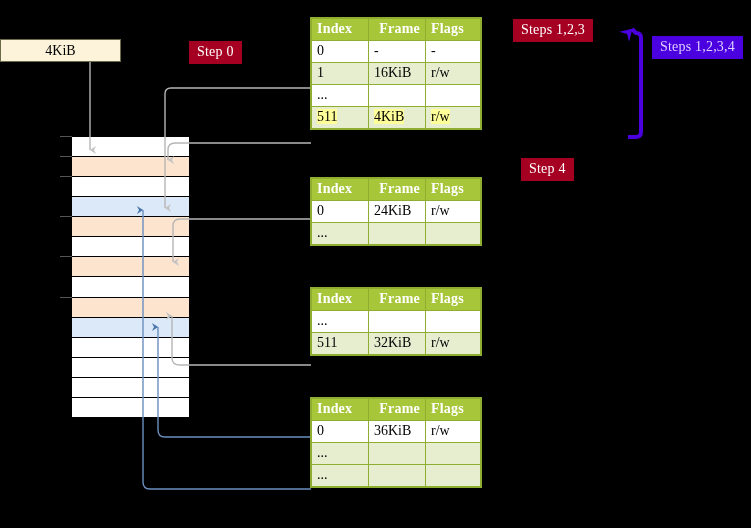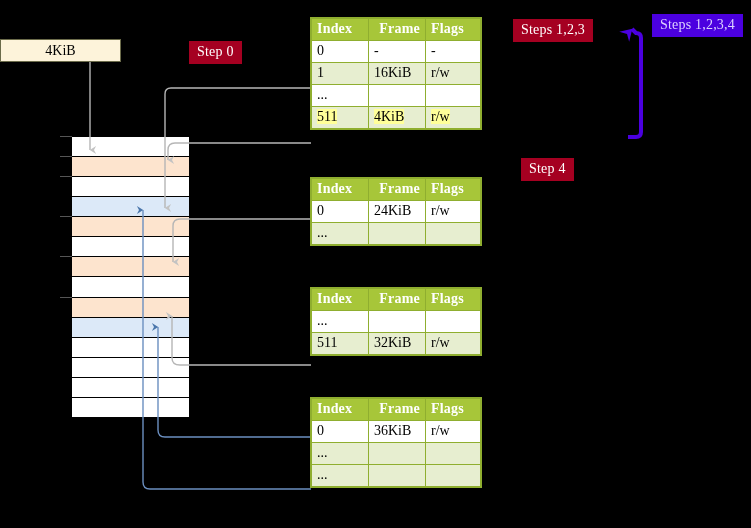--- a/index.html
+++ b/index.html
@@ -86,21 +86,21 @@
 <div class="stage">
 
   <div class="kib-box" style="left:0px;top:39px;width:121px;height:23px;">
     <span>4KiB</span>
   </div>
 
   <div class="badge red" style="left:189px;top:41px;">Step 0</div>
 
   <div class="badge red" style="left:513px;top:19px;">Steps 1,2,3</div>
 
-  <div class="badge violet" style="left:652px;top:14px;">Steps 1,2,3,4</div>
+  <div class="badge violet" style="left:652px;top:36px;">Steps 1,2,3,4</div>
 
   <div class="badge red" style="left:521px;top:158px;">Step 4</div>
 
   <div class="memcol" id="memcol" style="left:71px;top:136px;width:119px;height:281px;">
       <div class="memrow" style="top: 0px; height: 21.07px; width: 119px;"></div>
       <div class="memrow orange" style="top: 20.07px; height: 21.07px; width: 119px;"></div>
       <div class="memrow" style="top: 40.14px; height: 21.07px; width: 119px;"></div>
       <div class="memrow blue" style="top: 60.21px; height: 21.07px; width: 119px;"></div>
       <div class="memrow orange" style="top: 80.28px; height: 21.07px; width: 119px;"></div>
       <div class="memrow" style="top: 100.35px; height: 21.07px; width: 119px;"></div>

